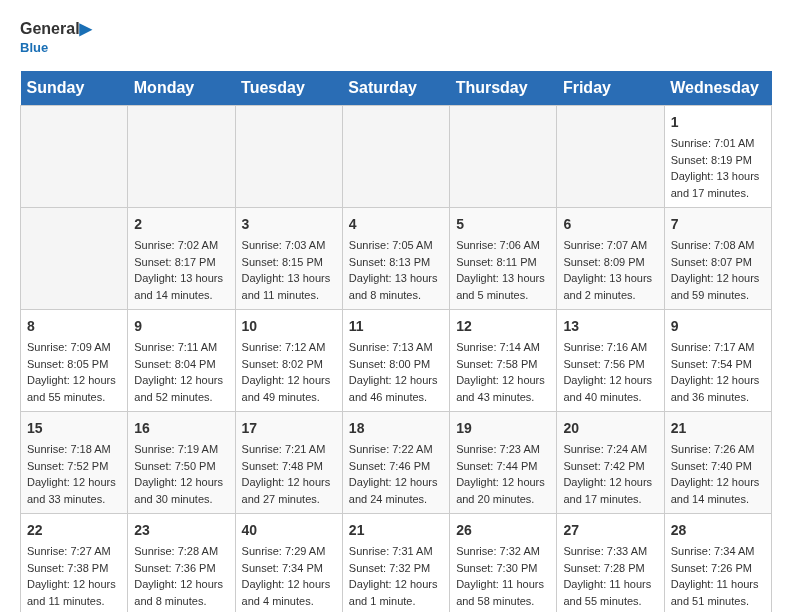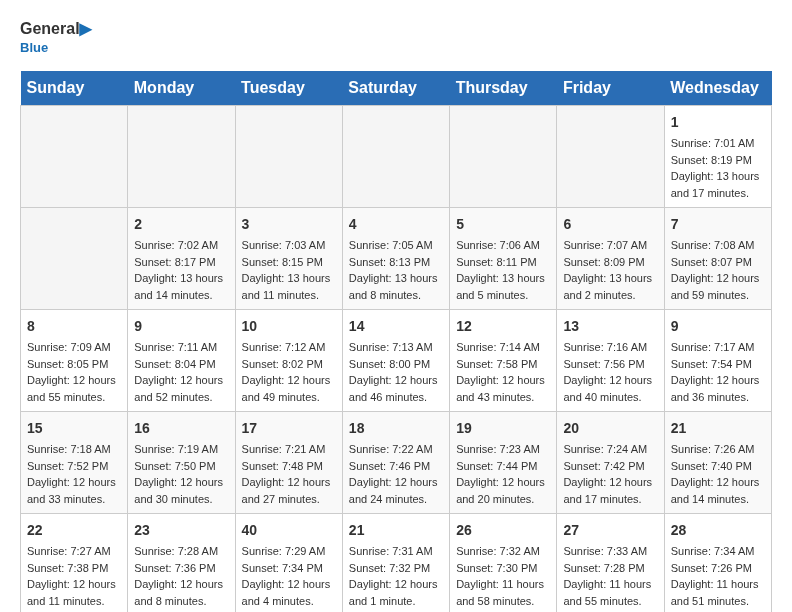--- a/index.html
+++ b/index.html
@@ -115,21 +115,21 @@
         <td><span class="day-number">3</span>Sunrise: 7:03 AM<br>Sunset: 8:15 PM<br>Daylight: 13 hours and 11 minutes.</td>
         <td><span class="day-number">4</span>Sunrise: 7:05 AM<br>Sunset: 8:13 PM<br>Daylight: 13 hours and 8 minutes.</td>
         <td><span class="day-number">5</span>Sunrise: 7:06 AM<br>Sunset: 8:11 PM<br>Daylight: 13 hours and 5 minutes.</td>
         <td><span class="day-number">6</span>Sunrise: 7:07 AM<br>Sunset: 8:09 PM<br>Daylight: 13 hours and 2 minutes.</td>
         <td><span class="day-number">7</span>Sunrise: 7:08 AM<br>Sunset: 8:07 PM<br>Daylight: 12 hours and 59 minutes.</td>
       </tr>
       <tr>
         <td><span class="day-number">8</span>Sunrise: 7:09 AM<br>Sunset: 8:05 PM<br>Daylight: 12 hours and 55 minutes.</td>
         <td><span class="day-number">9</span>Sunrise: 7:11 AM<br>Sunset: 8:04 PM<br>Daylight: 12 hours and 52 minutes.</td>
         <td><span class="day-number">10</span>Sunrise: 7:12 AM<br>Sunset: 8:02 PM<br>Daylight: 12 hours and 49 minutes.</td>
-        <td><span class="day-number">14</span>Sunrise: 7:13 AM<br>Sunset: 8:00 PM<br>Daylight: 12 hours and 46 minutes.</td>
+        <td><span class="day-number">11</span>Sunrise: 7:13 AM<br>Sunset: 8:00 PM<br>Daylight: 12 hours and 46 minutes.</td>
         <td><span class="day-number">12</span>Sunrise: 7:14 AM<br>Sunset: 7:58 PM<br>Daylight: 12 hours and 43 minutes.</td>
         <td><span class="day-number">13</span>Sunrise: 7:16 AM<br>Sunset: 7:56 PM<br>Daylight: 12 hours and 40 minutes.</td>
         <td><span class="day-number">9</span>Sunrise: 7:17 AM<br>Sunset: 7:54 PM<br>Daylight: 12 hours and 36 minutes.</td>
       </tr>
       <tr>
         <td><span class="day-number">15</span>Sunrise: 7:18 AM<br>Sunset: 7:52 PM<br>Daylight: 12 hours and 33 minutes.</td>
         <td><span class="day-number">16</span>Sunrise: 7:19 AM<br>Sunset: 7:50 PM<br>Daylight: 12 hours and 30 minutes.</td>
         <td><span class="day-number">17</span>Sunrise: 7:21 AM<br>Sunset: 7:48 PM<br>Daylight: 12 hours and 27 minutes.</td>
         <td><span class="day-number">18</span>Sunrise: 7:22 AM<br>Sunset: 7:46 PM<br>Daylight: 12 hours and 24 minutes.</td>
         <td><span class="day-number">19</span>Sunrise: 7:23 AM<br>Sunset: 7:44 PM<br>Daylight: 12 hours and 20 minutes.</td>

